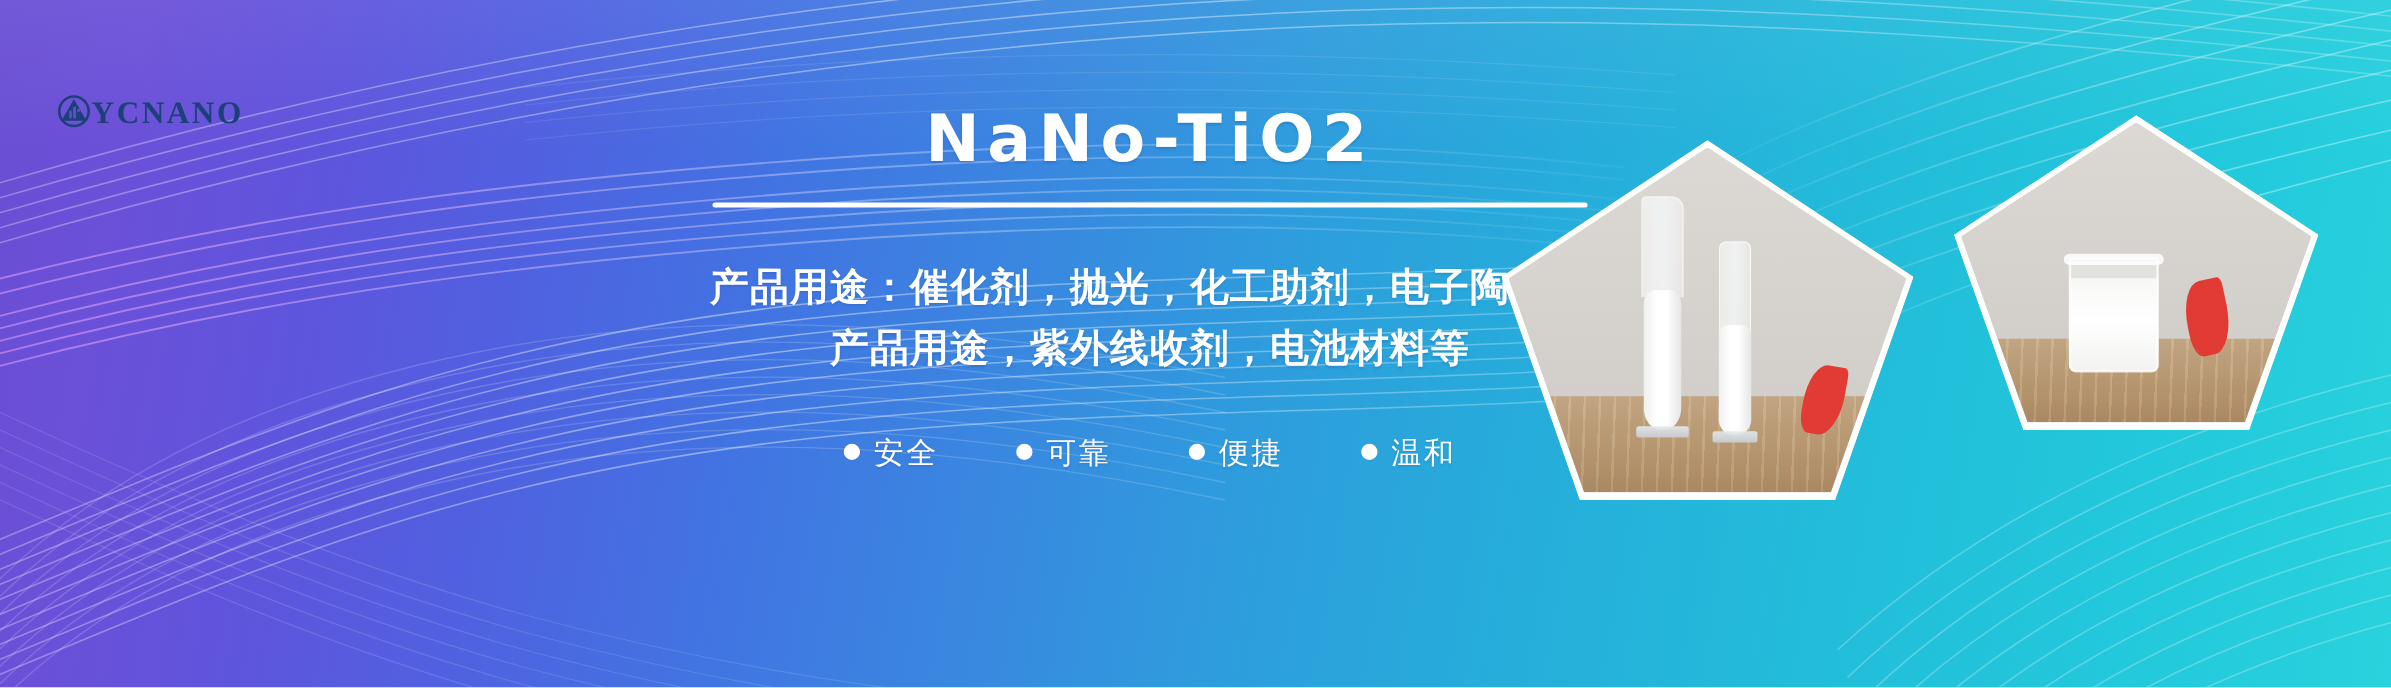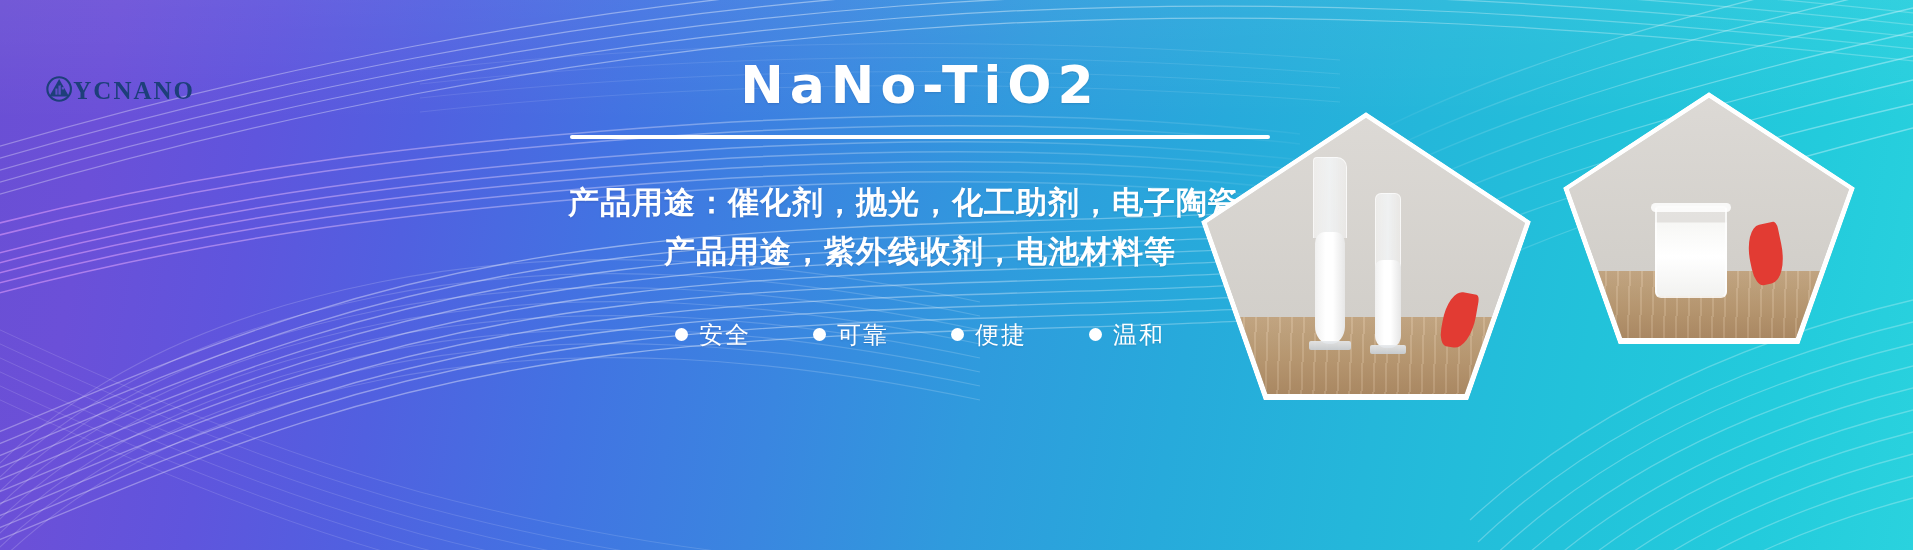--- a/index.html
+++ b/index.html
@@ -48,21 +48,21 @@
   }
 
   
   .content{
     position:absolute;
     left:470px;top:0;
     width:900px;height:550px;
     display:flex;flex-direction:column;
     align-items:center;
     justify-content:flex-start;
-    padding-top:59px;
+    padding-top:86px;
     box-sizing:border-box;
   }
   .title{
     color:#ffffff;
     font-size:52px;
     font-weight:700;
     letter-spacing:6px;
     line-height:1;
     white-space:nowrap;
     font-family:"DejaVu Sans",sans-serif;

